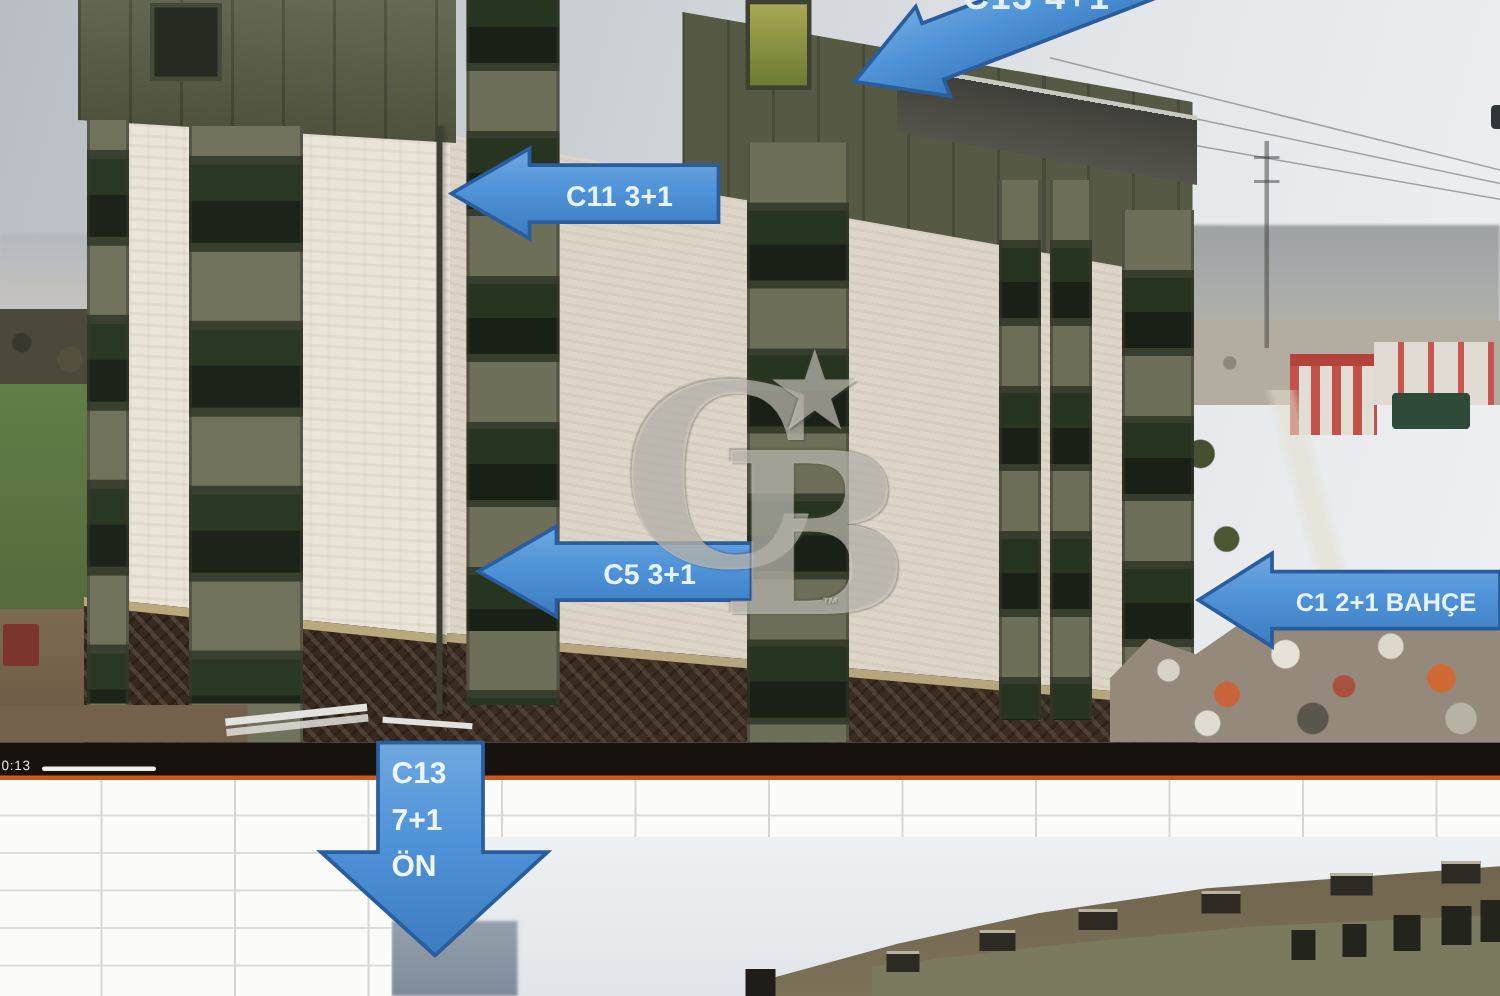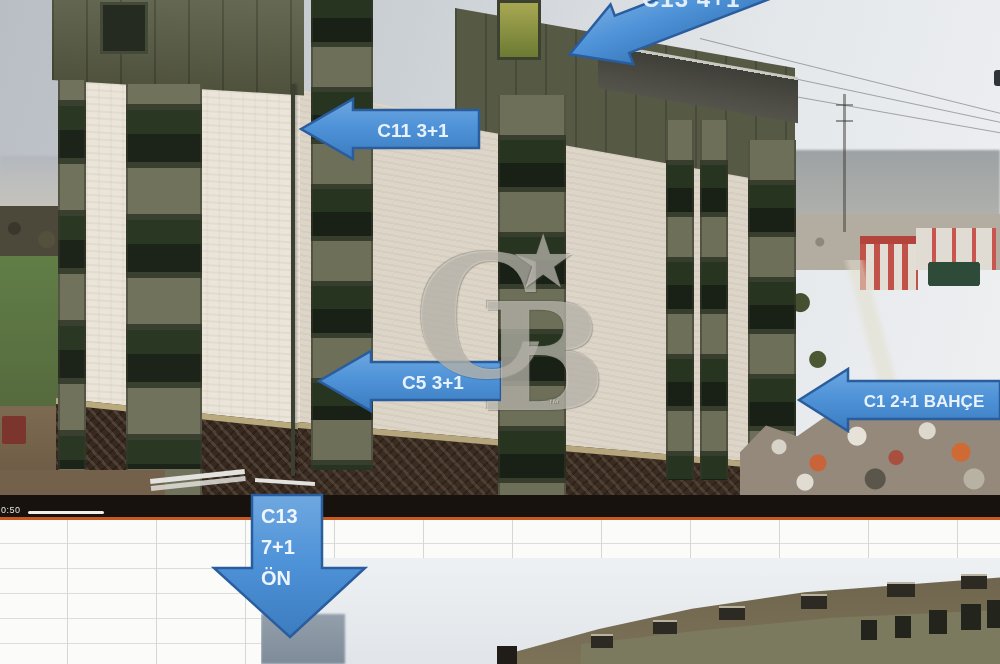--- a/index.html
+++ b/index.html
@@ -202,21 +202,21 @@
       <text x="128" y="41" text-anchor="middle" font-size="17">C1 2+1 BAHÇE</text>
     </svg>
 
     <div class="wm wm-c">C</div>
     <div class="wm wm-star">★</div>
     <div class="wm wm-b">B</div>
     <div class="wm wm-tm">™</div>
   </div>
 
   <div class="abs vbar"></div>
-  <div class="abs vtime">0:50</div>
+  <div class="abs vtime">0:13</div>
   <div class="abs vprog"></div>
   <div class="abs vorange" style="background:#C65A21;"></div>
   <div class="abs edge-handle"></div>
 
   <div class="abs sheet"></div>
 
   <div class="abs photo-bot">
     <div class="abs pb-left"></div>
     <div class="abs pb-roof"></div>
     <div class="abs pb-face"></div>

